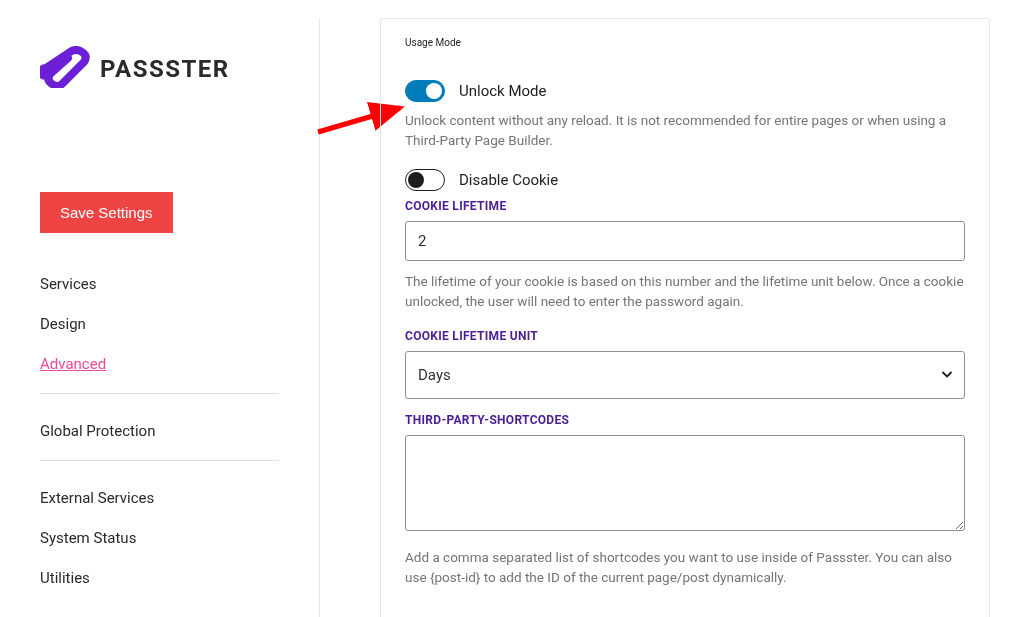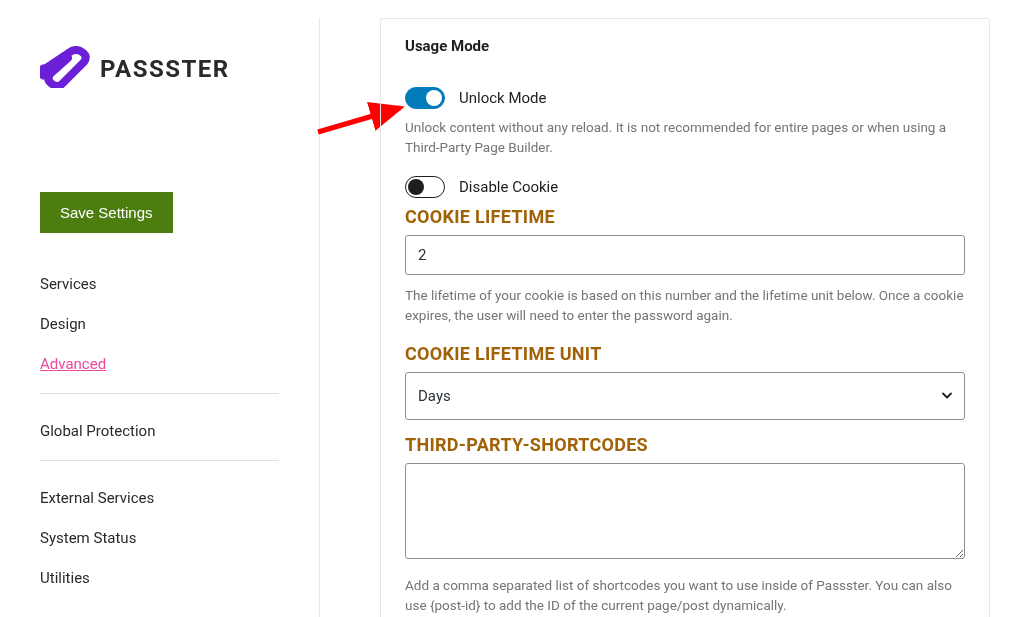--- a/index.html
+++ b/index.html
@@ -27,21 +27,21 @@
   }
   .logo-row svg { flex-shrink: 0; }
   .logo-text {
     font-size: 24px;
     font-weight: 700;
     letter-spacing: 1.5px;
     color: #2a2a2a;
     margin-left: 6px;
   }
   .save-btn {
-    background: #4d7c0f;
+    background: #ef4444;
     color: #fff;
     border: none;
     font-size: 15px;
     padding: 12px 20px;
     cursor: pointer;
     margin-bottom: 42px;
   }
   .nav-group { border-bottom: 1px solid #e0e0e0; padding-bottom: 20px; margin-bottom: 28px; }
   .nav-group:last-child { border-bottom: none; }
   .nav-item {
@@ -63,22 +63,22 @@
     left: 380px;
     top: 18px;
     width: 610px;
   }
   .card {
     border: 1px solid #e6e6e6;
     border-radius: 2px;
     padding: 0 0 30px 0;
   }
   .card-title {
-    font-size: 15px;
-    font-weight: 700;
+    font-size: 10px;
+    font-weight: 400;
     padding: 18px 24px 18px 24px;
     color: #1e1e1e;
   }
   .card-body { padding: 14px 24px 0 24px; }
 
   .toggle-row { display: flex; align-items: center; margin-bottom: 8px; }
   .toggle {
     width: 40px; height: 22px;
     border-radius: 11px;
     position: relative;
@@ -98,25 +98,25 @@
   .toggle.off .knob { background: #1e1e1e; left: 2px; }
   .toggle-label { font-size: 15px; color: #1e1e1e; }
 
   .help-text {
     font-size: 13.5px;
     color: #757575;
     line-height: 1.5;
     margin-bottom: 18px;
   }
   .field-label {
-    font-size: 18px;
+    font-size: 12px;
     font-weight: 700;
     letter-spacing: 0.3px;
     text-transform: uppercase;
-    color: #a16207;
+    color: #4c1d95;
     margin-bottom: 8px;
   }
   .text-input, .select-input, .textarea-input {
     width: 100%;
     border: 1px solid #8c8f94;
     border-radius: 3px;
     font-size: 15px;
     padding: 8px 12px;
     color: #2c3338;
     background: #fff;
@@ -197,21 +197,21 @@
 
       <div class="toggle-row">
         <div class="toggle off">
             <div class="knob"></div>
           </div>
         <span class="toggle-label">Disable Cookie</span>
       </div>
 
       <div class="field-label">COOKIE LIFETIME</div>
       <input class="text-input" type="text" value="2" style="">
-      <p class="help-text">The lifetime of your cookie is based on this number and the lifetime unit below. Once a cookie expires, the user will need to enter the password again.</p>
+      <p class="help-text">The lifetime of your cookie is based on this number and the lifetime unit below. Once a cookie unlocked, the user will need to enter the password again.</p>
 
       <div class="field-label">COOKIE LIFETIME UNIT</div>
       <div class="select-wrap">
         <select class="select-input">
           <option>Days</option>
         </select>
         <span class="chev">
           <svg width="12" height="12" viewBox="0 0 12 12">
               <path d="M2 4 L6 8 L10 4" stroke="#1e1e1e" stroke-width="1.8" fill="none" stroke-linecap="round" stroke-linejoin="round"></path>
             </svg>

